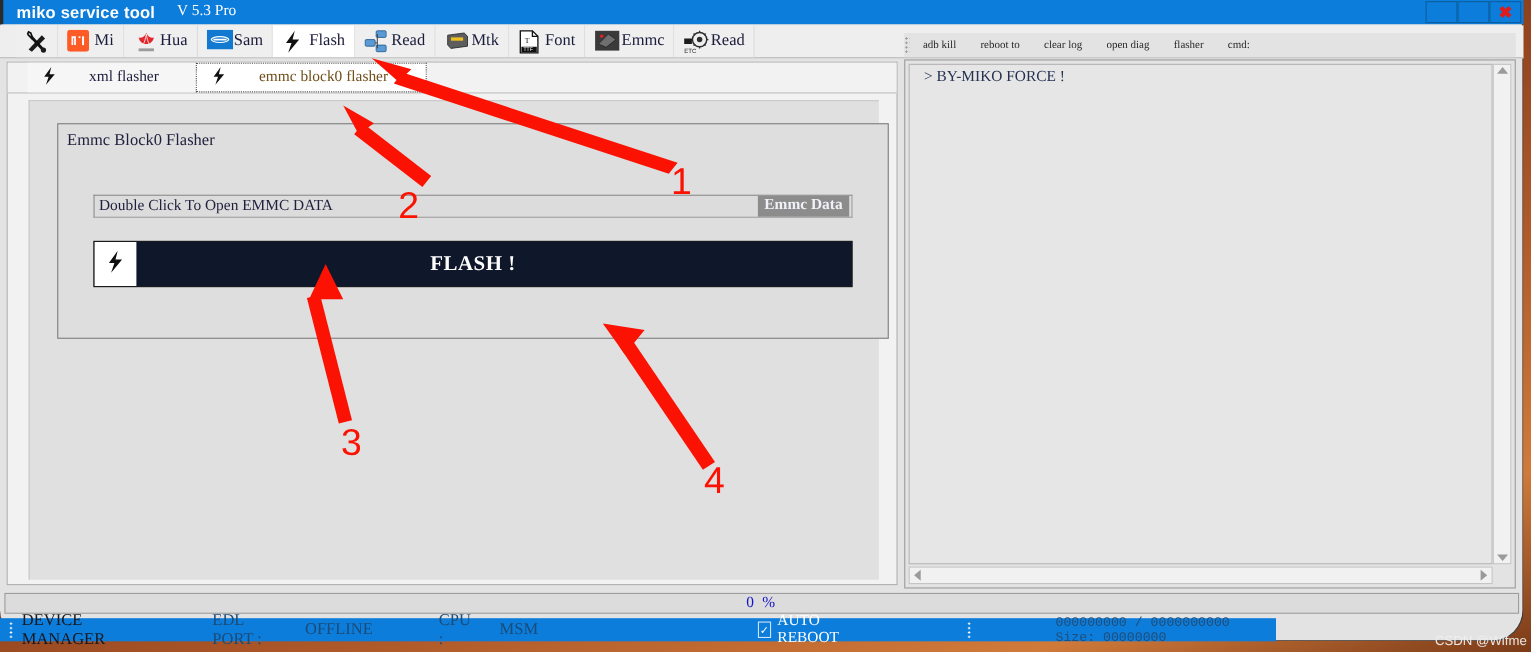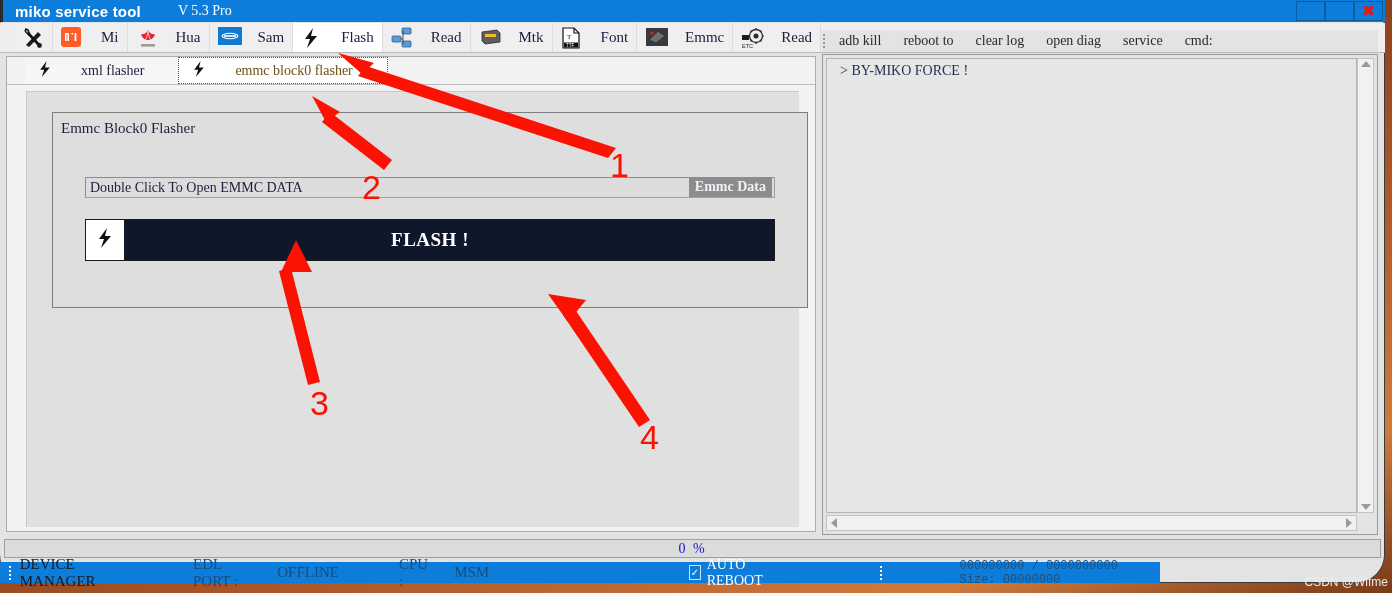--- a/index.html
+++ b/index.html
@@ -44,21 +44,21 @@
     font-family: "Liberation Sans", sans-serif;
     font-weight: bold;
     font-size: 15px;
     margin-left: 12px;
     letter-spacing: 0.2px;
   }
   .title-version {
     color: #ffffff;
     font-family: "Liberation Serif", serif;
     font-size: 14px;
-    margin-left: 37px;
+    margin-left: 20px;
   }
   .title-btns {
     position: absolute;
     right: 2px; top: 1px;
     display: flex;
     height: 20px;
   }
   .tbtn {
     width: 29px;
     height: 20px;
@@ -86,21 +86,21 @@
     align-items: stretch;
     box-sizing: border-box;
   }
   .tool-tab {
     display: flex;
     align-items: center;
     padding: 0 8px;
     background: #efefef;
     border-right: 1px solid #dcdcdc;
     cursor: default;
-    gap: 18px;
+    gap: 3px;
   }
   .tool-tab.first { margin-left: 14px; }
   .tool-tab.active { background: #ffffff; }
   .tool-tab .lbl {
     font-family: "Liberation Serif", serif;
     font-size: 15px;
     color: #1c1c3c;
   }
   .ico { width: 22px; height: 22px; display:block; }
 
@@ -244,21 +244,21 @@
   }
   .grip {
     width: 5px;
     height: 16px;
     margin-right: 6px;
     background-image: radial-gradient(#9a9a9a 38%, transparent 40%);
     background-size: 4px 4px;
   }
   .rmenu-item {
     font-family: "Liberation Serif", serif;
-    font-size: 14px;
+    font-size: 10px;
     color: #2a2a2a;
     padding: 2px 16px 2px 6px;
   }
   .log-wrap {
     position: absolute;
     left: 0; top: 24px;
     width: 556px;
     height: 481px;
     background: #e3e3e3;
     border: 1px solid #9b9b9b;
@@ -579,21 +579,21 @@
       </div>
     </div>
 
     <div class="right-pane">
       <div class="rmenu">
         <span class="grip"></span>
         <span class="rmenu-item">adb kill</span>
         <span class="rmenu-item">reboot to</span>
         <span class="rmenu-item">clear log</span>
         <span class="rmenu-item">open diag</span>
-        <span class="rmenu-item">service</span>
+        <span class="rmenu-item">flasher</span>
         <span class="rmenu-item">cmd:</span>
       </div>
 
       <div class="log-wrap">
         <div class="log-inner">
           <div class="log-line">&gt; BY-MIKO FORCE !</div>
         </div>
         <div class="vscroll">
           <span class="arrow arr-up"></span>
           <span class="arrow arr-down"></span>

